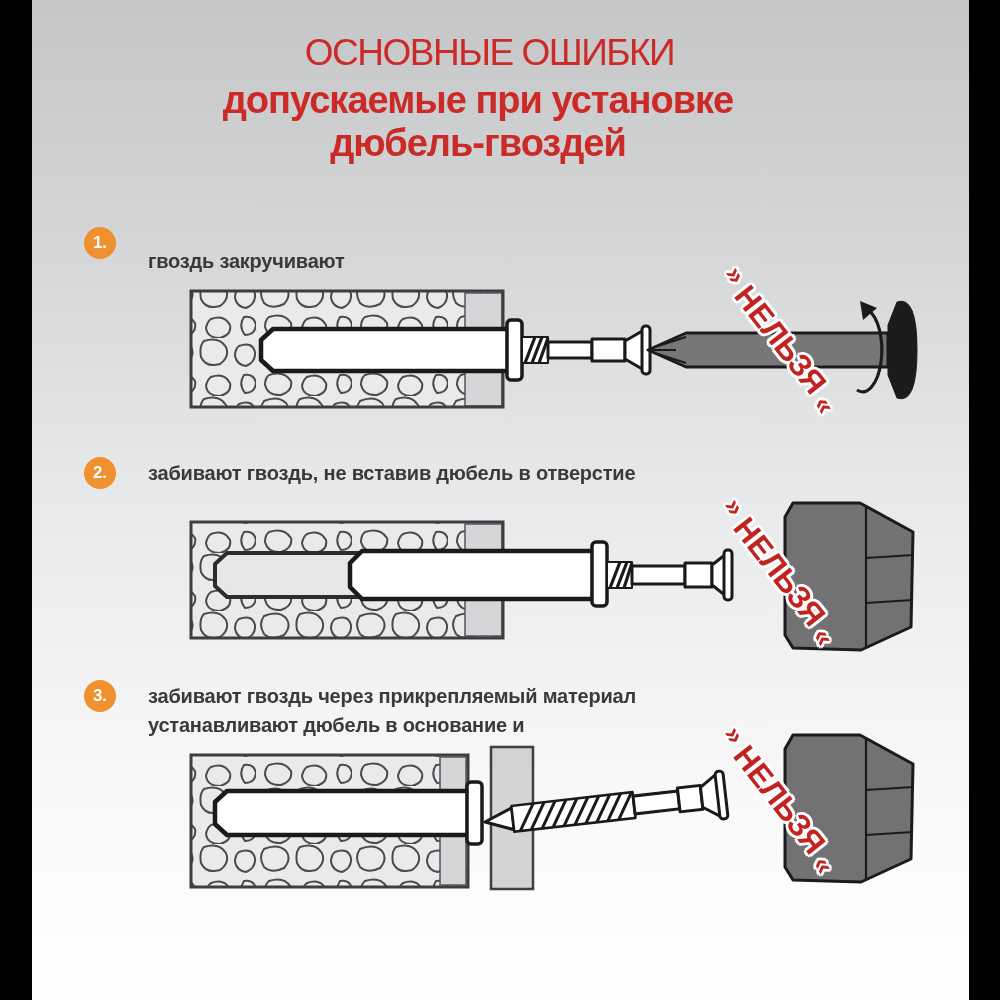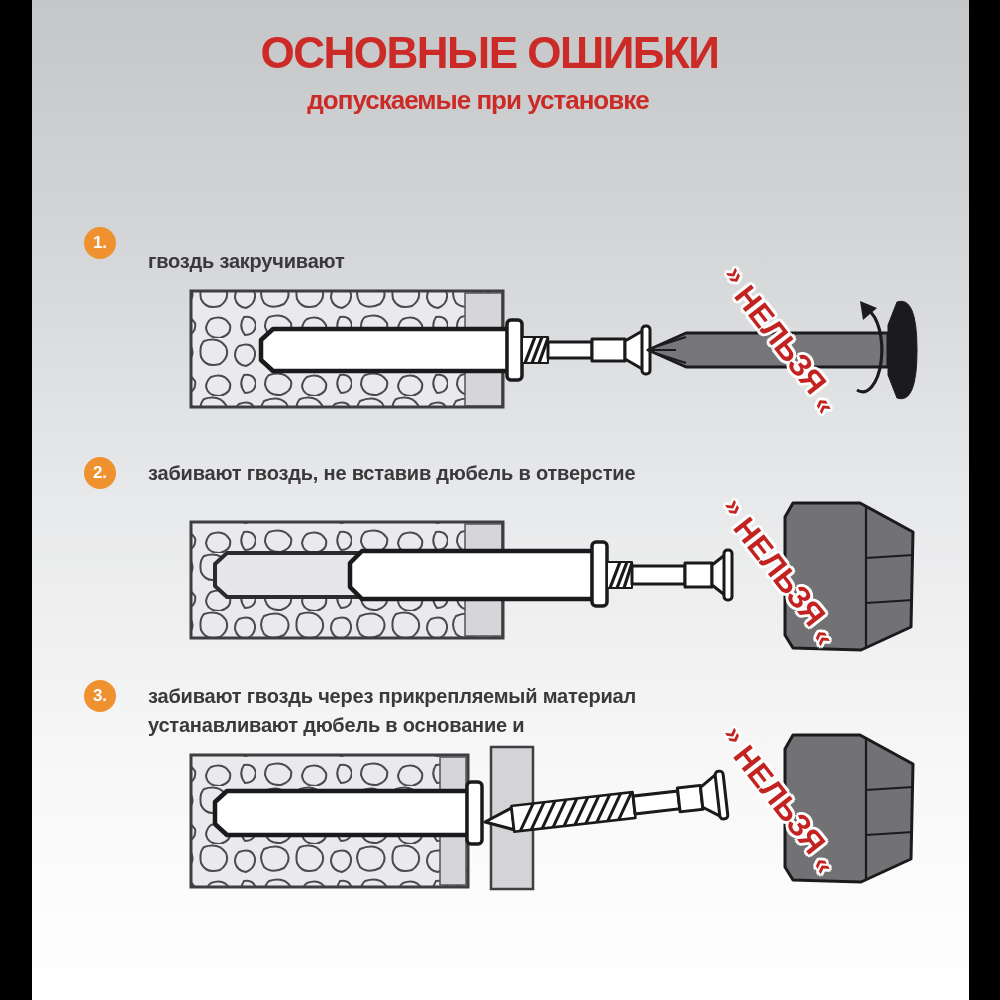--- a/index.html
+++ b/index.html
@@ -5,22 +5,22 @@
   html,body{margin:0;padding:0;background:#222;}
   .canvas{
     position:relative;width:1000px;height:1000px;overflow:hidden;
     background:linear-gradient(180deg,#c5c6c8 0%,#d3d4d6 22%,#e8e9ea 50%,#f8f8f9 78%,#ffffff 100%);
     font-family:"Liberation Sans",sans-serif;
   }
   .sidebar{position:absolute;top:0;height:100%;background:#000;z-index:10;}
   .sidebar.left{left:0;width:32px;}
   .sidebar.right{right:0;width:31px;}
   .header{position:absolute;left:32px;width:876px;top:27px;text-align:center;color:#cb2a27;z-index:3;}
-  .title{font-size:44px;line-height:52px;font-weight:700;letter-spacing:-1.5px;margin-left:39px;}
-  .subtitle{font-size:26px;line-height:43px;font-weight:700;letter-spacing:-1px;padding-left:16px;}
+  .title{font-size:37px;line-height:52px;font-weight:400;letter-spacing:-1.5px;margin-left:39px;}
+  .subtitle{font-size:38px;line-height:43px;font-weight:700;letter-spacing:-1px;padding-left:16px;}
   .badge{
     position:absolute;width:32px;height:32px;border-radius:50%;background:#f0912f;
     color:#fff;font-size:17px;font-weight:700;display:flex;align-items:center;justify-content:center;z-index:3;
   }
   .item-text{position:absolute;color:#3a3a3c;font-size:20px;font-weight:600;line-height:29px;letter-spacing:-0.2px;z-index:3;}
   .item-text span{display:block;}
   .fig{position:absolute;z-index:1;}
   .nelzya{
     position:absolute;width:170px;height:40px;display:flex;align-items:center;justify-content:center;
     transform:rotate(52deg);color:#c22321;font-weight:800;font-size:31px;z-index:5;white-space:nowrap;
@@ -35,20 +35,21 @@
 <body>
 
 <div class="canvas">
 
   <div class="sidebar left"></div>
   <div class="sidebar right"></div>
 
   <div class="header">
     <div class="title">ОСНОВНЫЕ ОШИБКИ</div>
     <div class="subtitle">допускаемые при установке</div>
+    <div class="subtitle">дюбель-гвоздей</div>
   </div>
 
   <div class="badge" style="left:84px;top:227px;">
     <span>1.</span>
   </div>
   <div class="item-text" style="left:148px;top:231px;margin-top:16px;">
     <span>гвоздь закручивают</span>
   </div>
 
   <div class="badge" style="left:84px;top:457px;">

